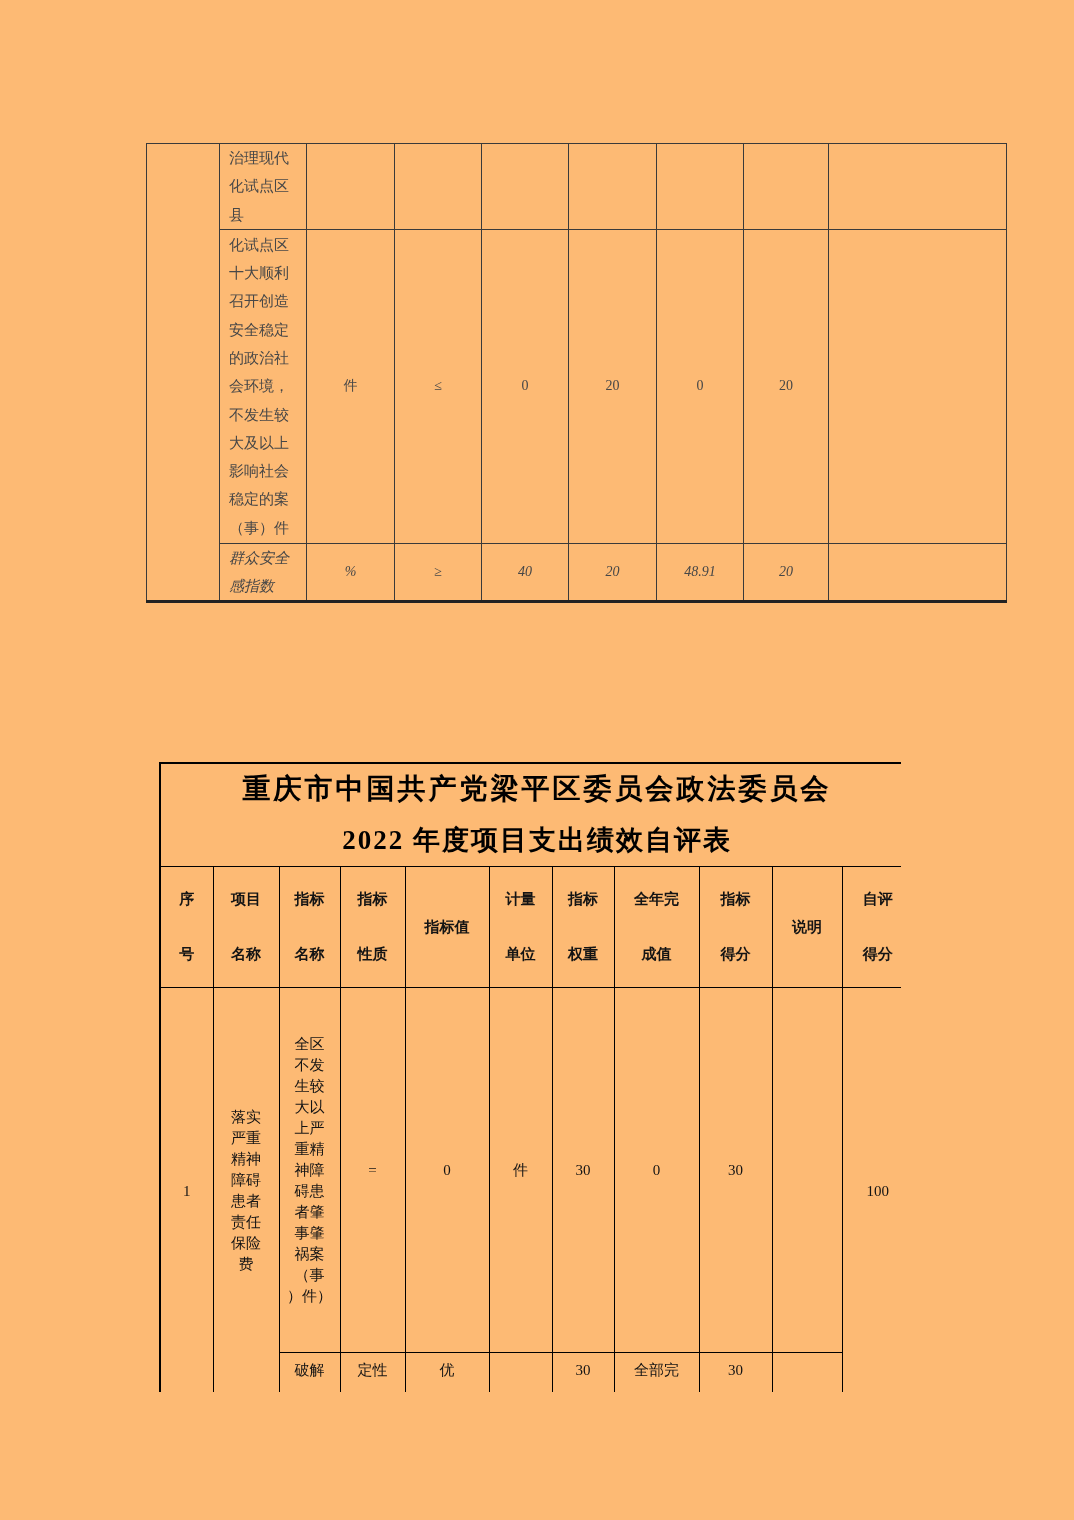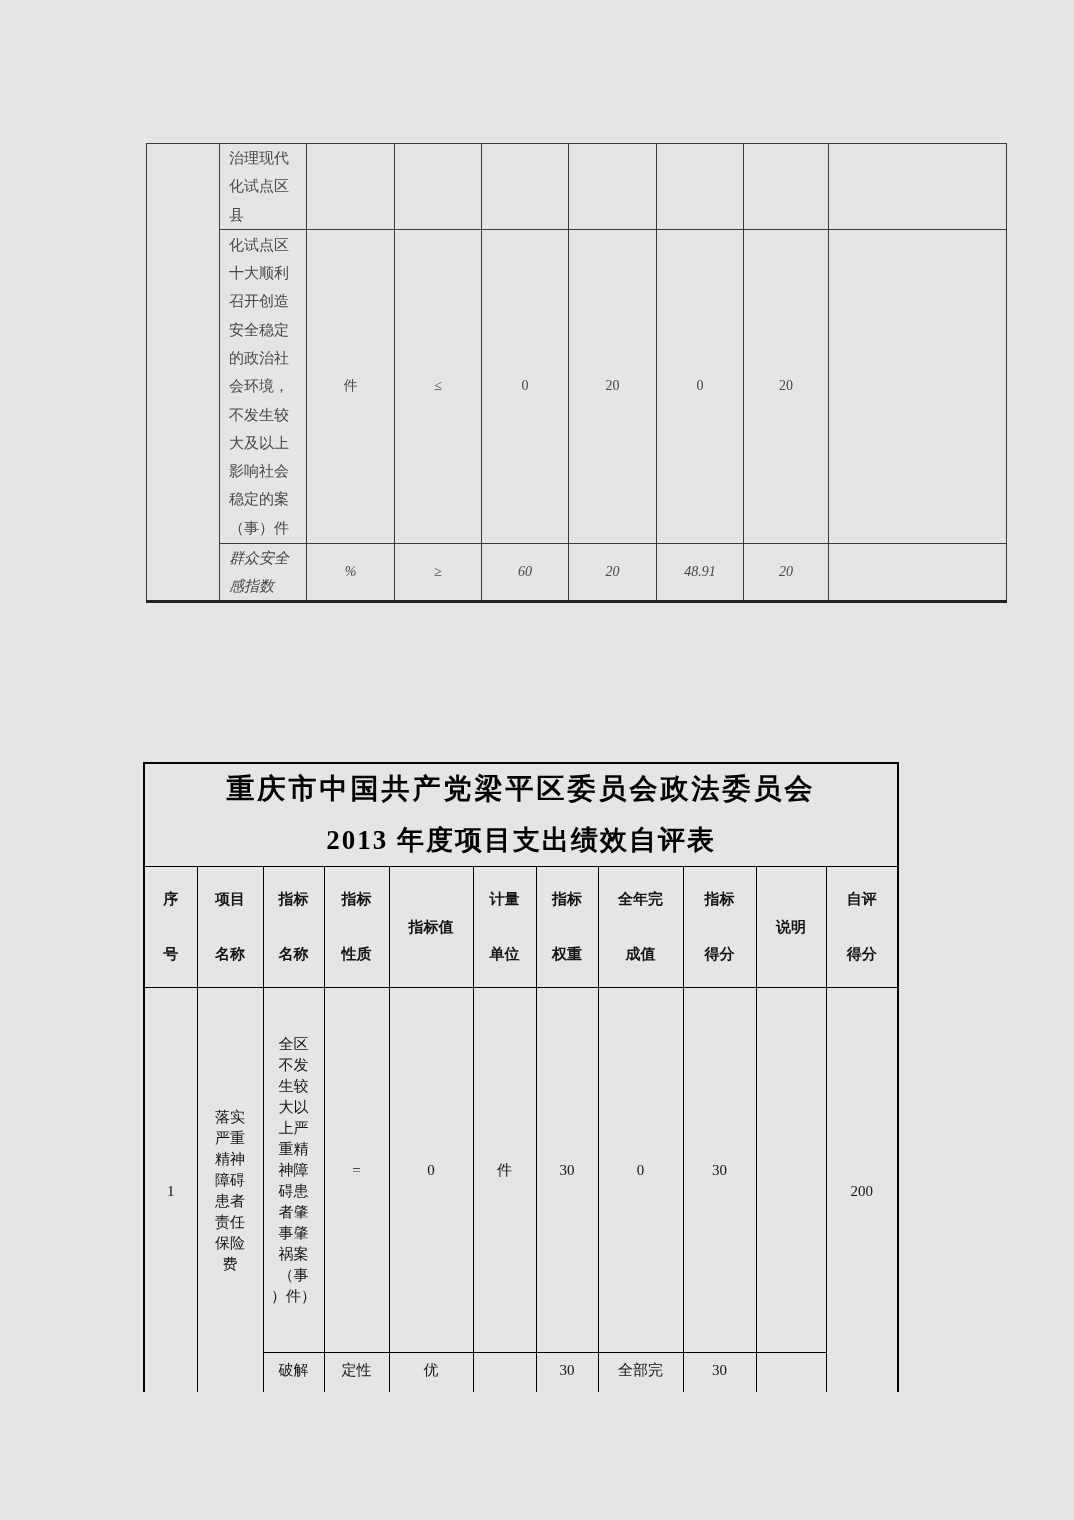--- a/index.html
+++ b/index.html
@@ -1,20 +1,20 @@
 <!DOCTYPE html>
 <html><head>
 <meta charset="utf-8">
 <style>
   html, body { margin: 0; padding: 0; background: #ffffff; }
   .page {
     position: relative;
     width: 1074px;
     height: 1520px;
-    background: #e5e5e5;
+    background: #fdba74;
     overflow: hidden;
     font-family: "Liberation Serif", "DejaVu Serif", serif;
   }
 
   
   table.t1 {
     position: absolute;
     left: 146px;
     top: 143px;
     border-collapse: collapse;
@@ -52,20 +52,21 @@
     height: 630px;
     overflow: hidden;
   }
   table.t2 {
     border-collapse: collapse;
     table-layout: fixed;
     width: 754px;
     color: #141414;
     font-size: 15px;
     border: 2px solid #000;
+    margin-left: 16px;
   }
   table.t2 td {
     border: 1px solid #000;
     vertical-align: middle;
     text-align: center;
     padding: 0;
     overflow: hidden;
   }
   td.titlecell { height: 102px; }
   .title-line1 {
@@ -153,21 +154,21 @@
       <td class="val">20</td>
       <td class="val">0</td>
       <td class="val">20</td>
       <td class="val"></td>
     </tr>
     <tr class="rC">
       <td class="ind">群众安全
 感指数</td>
       <td class="val">%</td>
       <td class="val">≥</td>
-      <td class="val">60</td>
+      <td class="val">40</td>
       <td class="val">20</td>
       <td class="val">48.91</td>
       <td class="val">20</td>
       <td class="val"></td>
     </tr>
   </tbody>
     </table>
 
   <div class="t2wrap">
     <table class="t2">
@@ -181,21 +182,21 @@
         <col style="width:62px">
           <col style="width:85px">
           <col style="width:73px">
         <col style="width:70px">
           <col style="width:72px">
       </colgroup>
       <tbody>
           <tr>
         <td class="titlecell" colspan="11">
           <div class="title-line1">重庆市中国共产党梁平区委员会政法委员会</div>
-          <div class="title-line2">2013 年度项目支出绩效自评表</div>
+          <div class="title-line2">2022 年度项目支出绩效自评表</div>
         </td>
       </tr>
       <tr class="hdr">
         <td>序
 号</td>
         <td>项目
 名称</td>
         <td>指标
 名称</td>
         <td>指标
@@ -236,21 +237,21 @@
 祸案
 （事
 ）件）</td>
         <td>=</td>
         <td>0</td>
         <td>件</td>
         <td>30</td>
         <td>0</td>
         <td>30</td>
         <td></td>
-        <td rowspan="2" class="keepmid">200</td>
+        <td rowspan="2" class="keepmid">100</td>
       </tr>
       <tr class="r2">
         <td>破解</td>
         <td>定性</td>
         <td>优</td>
         <td></td>
         <td>30</td>
         <td>全部完</td>
         <td>30</td>
         <td></td>

